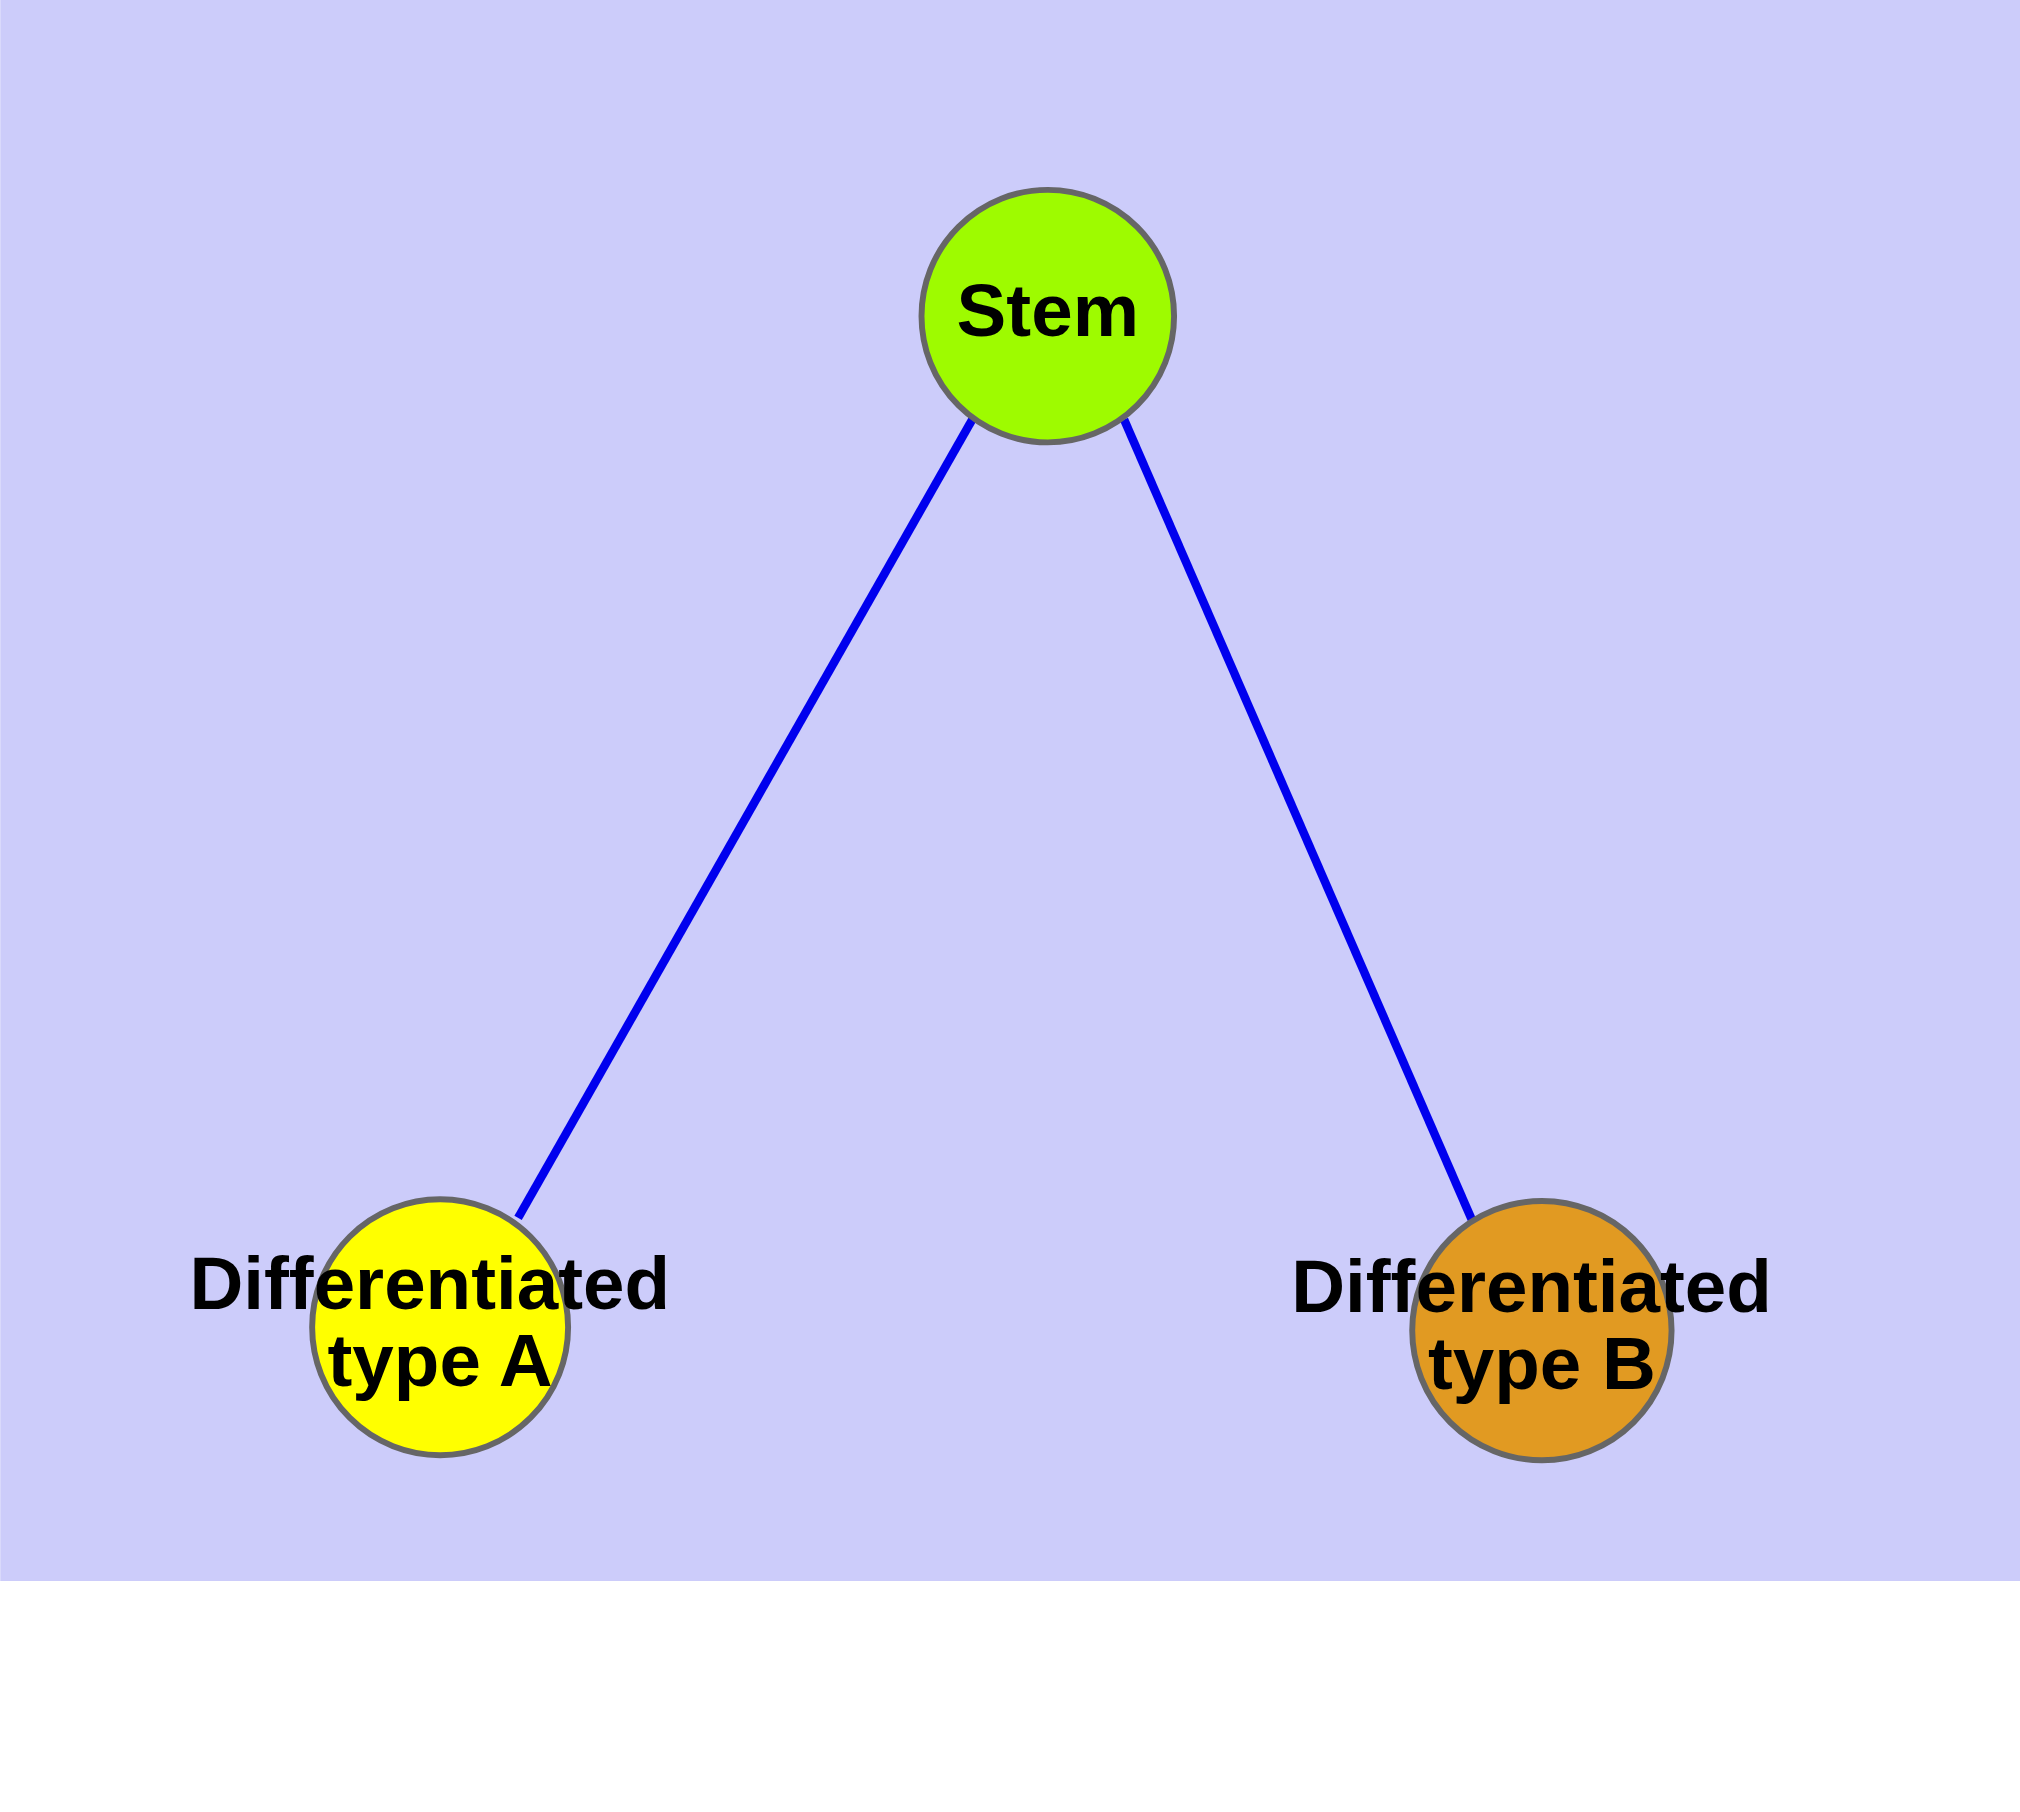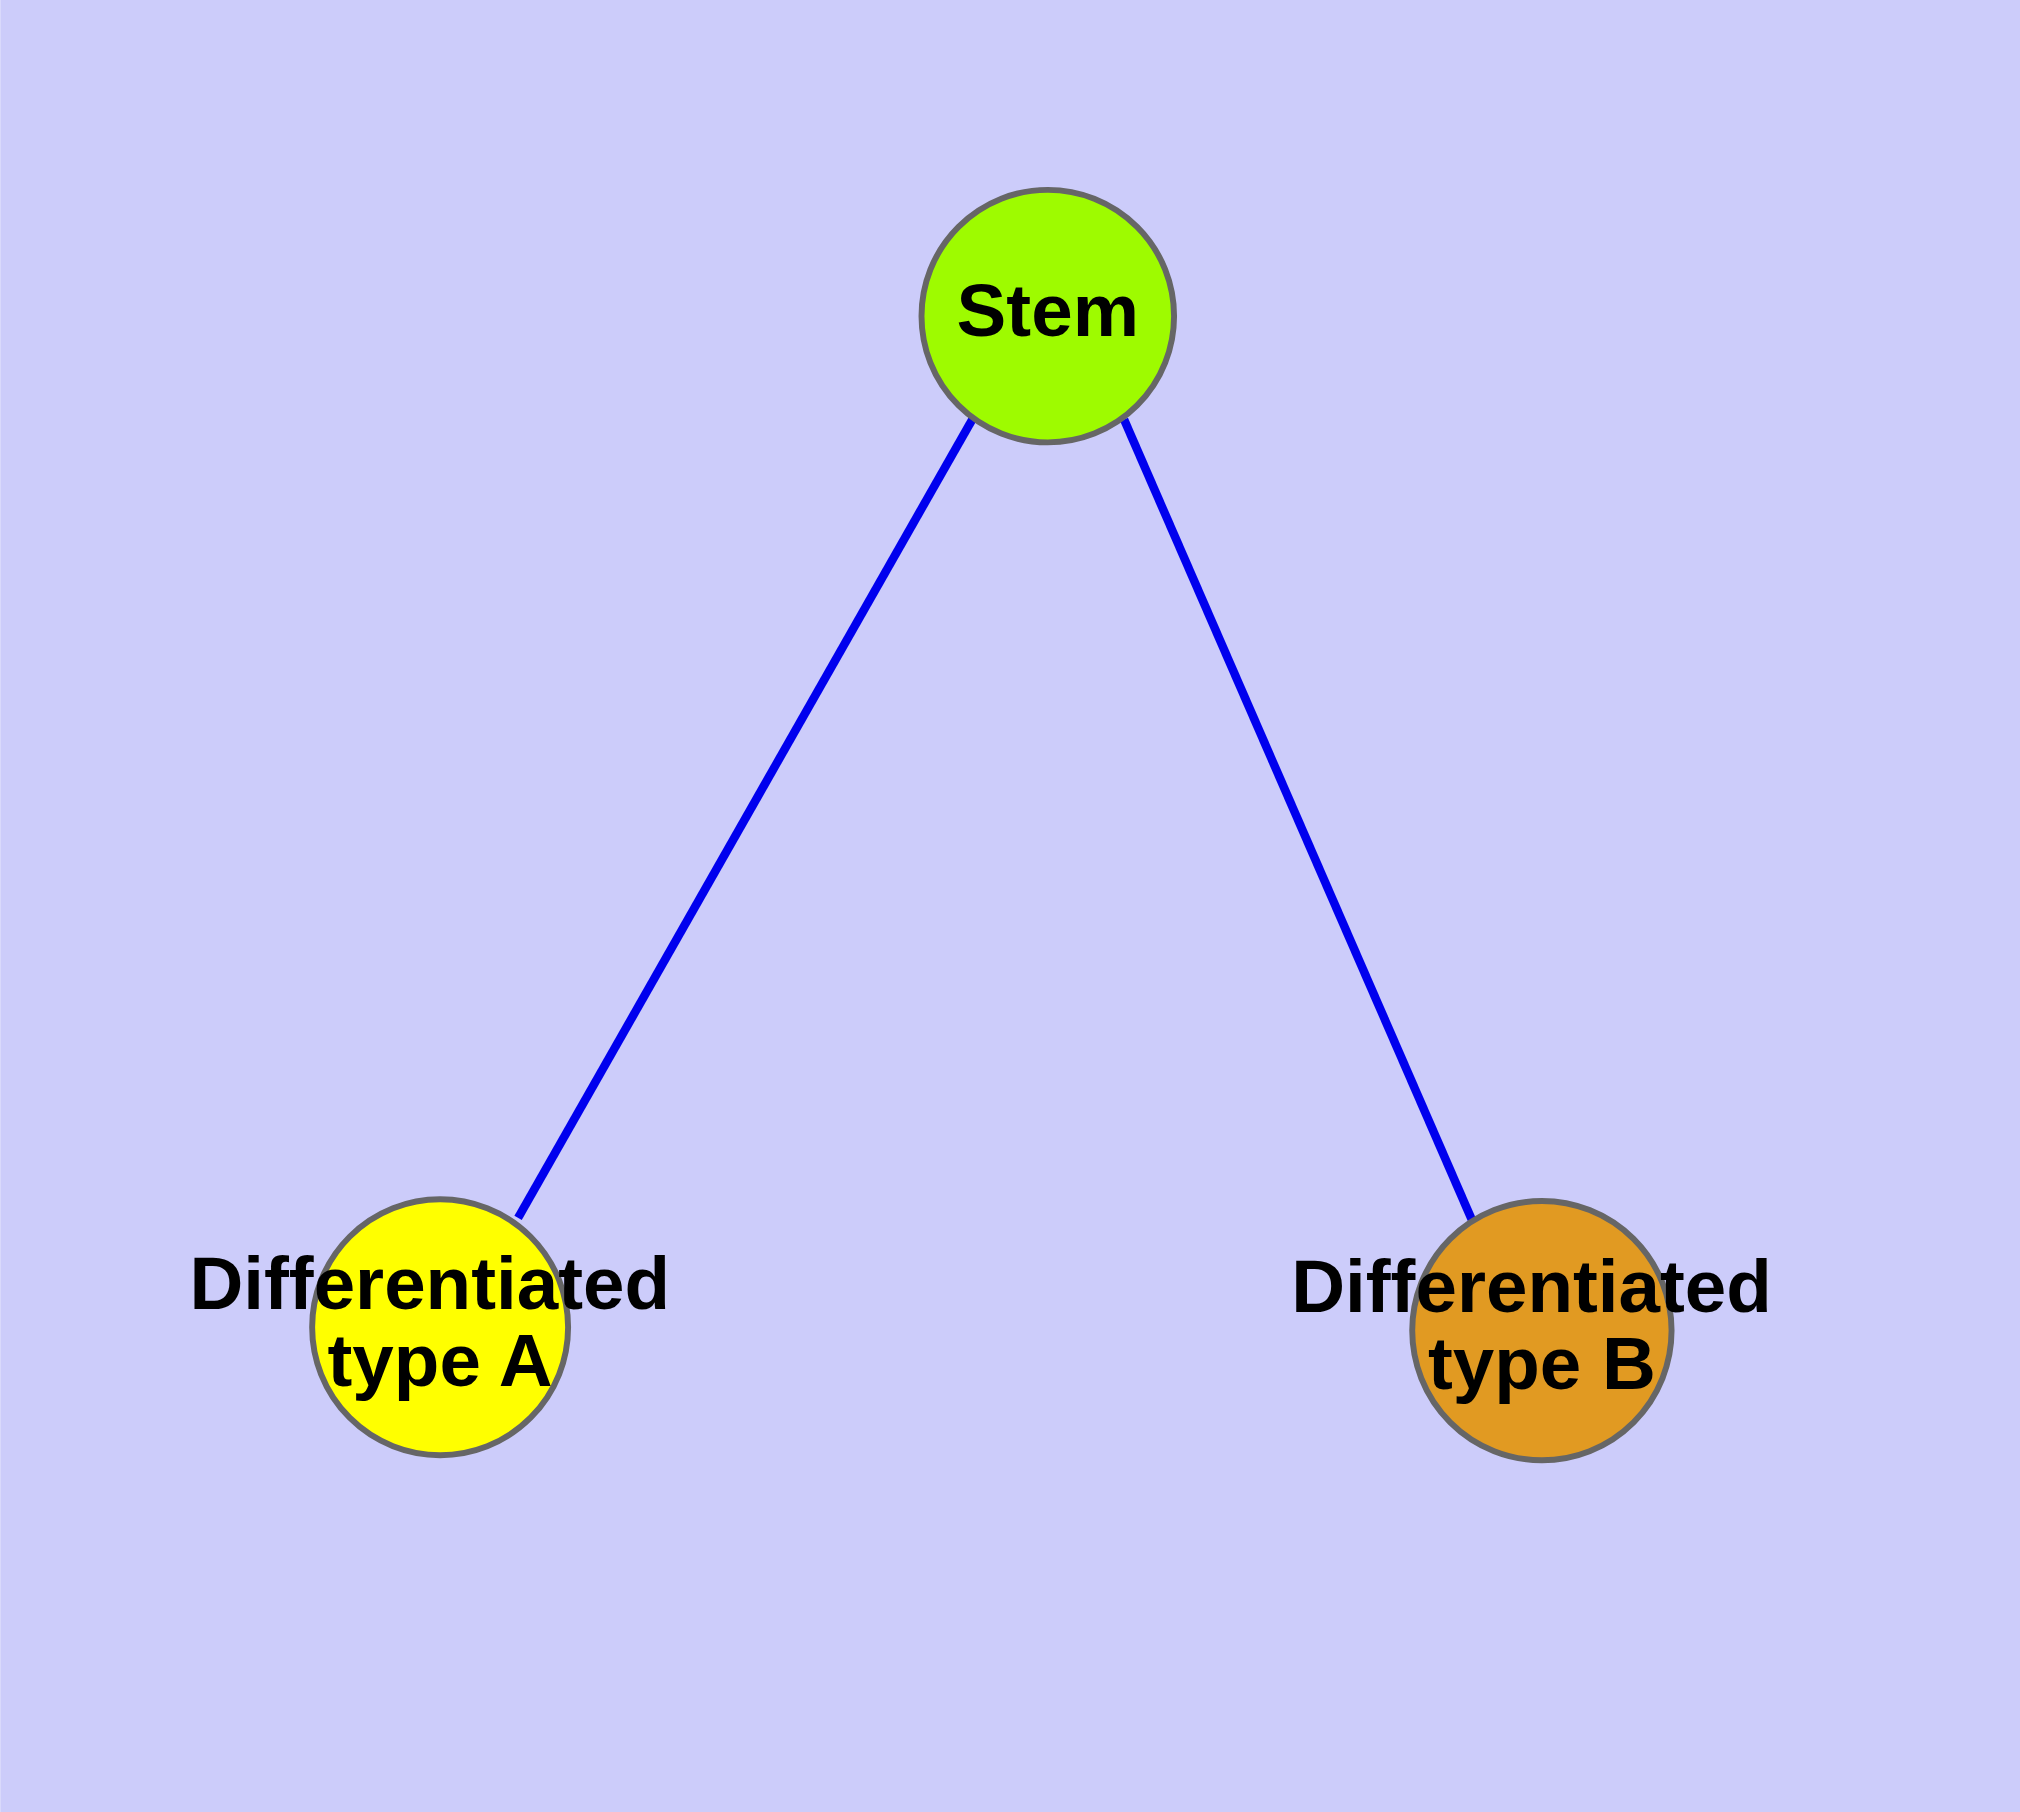--- a/index.html
+++ b/index.html
@@ -26,21 +26,21 @@
     font-family: "Liberation Sans", sans-serif;
     font-weight: bold;
     fill: #000000;
     dominant-baseline: middle;
     text-anchor: middle;
   }
 </style>
 </head>
 <body>
 
-<div id="canvas" style="width: 2021px; height: 1812px;">
+<div id="canvas" style="width: 2021px; height: 1581px;">
   <svg id="graph-svg" viewBox="0 0 2384 2138" style="width: 2021px; height: 1812px;">
 
     <rect id="bg-rect" x="0" y="0" width="2384" height="2138" fill="#ccccfa"></rect>
 
     <g id="edge-layer">
       <line id="edge-stem-to-a" x1="1148" y1="493" x2="611" y2="1437" stroke="#0000ee" stroke-width="10" stroke-linecap="butt"></line>
       <line id="edge-stem-to-b" x1="1326" y1="495" x2="1738" y2="1443" stroke="#0000ee" stroke-width="10" stroke-linecap="butt"></line>
     </g>
 
     <g id="node-layer">

